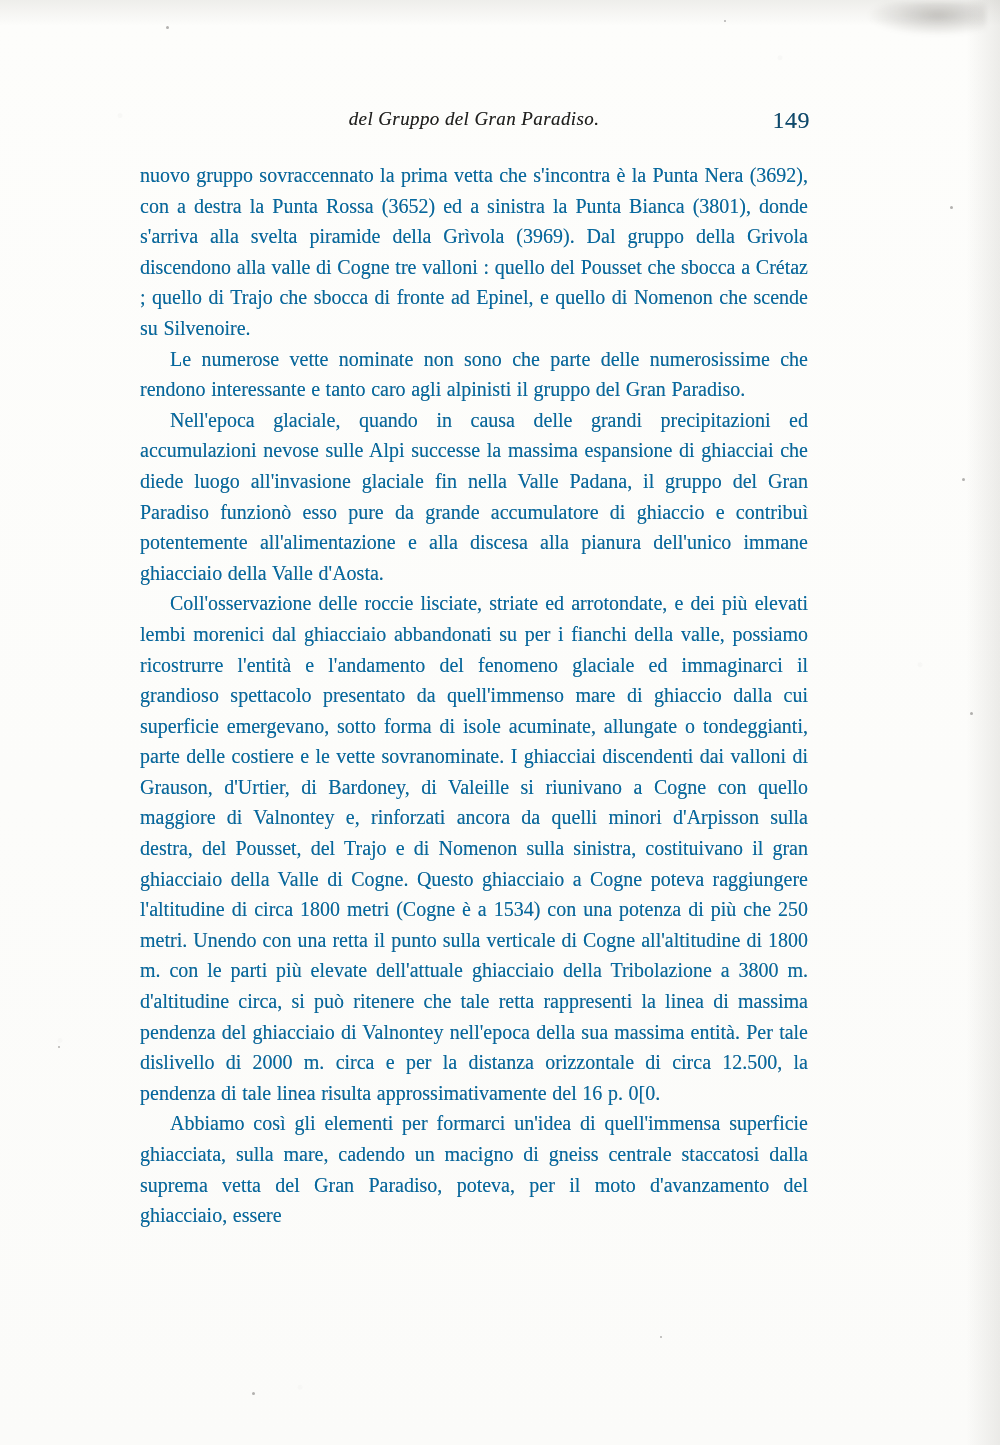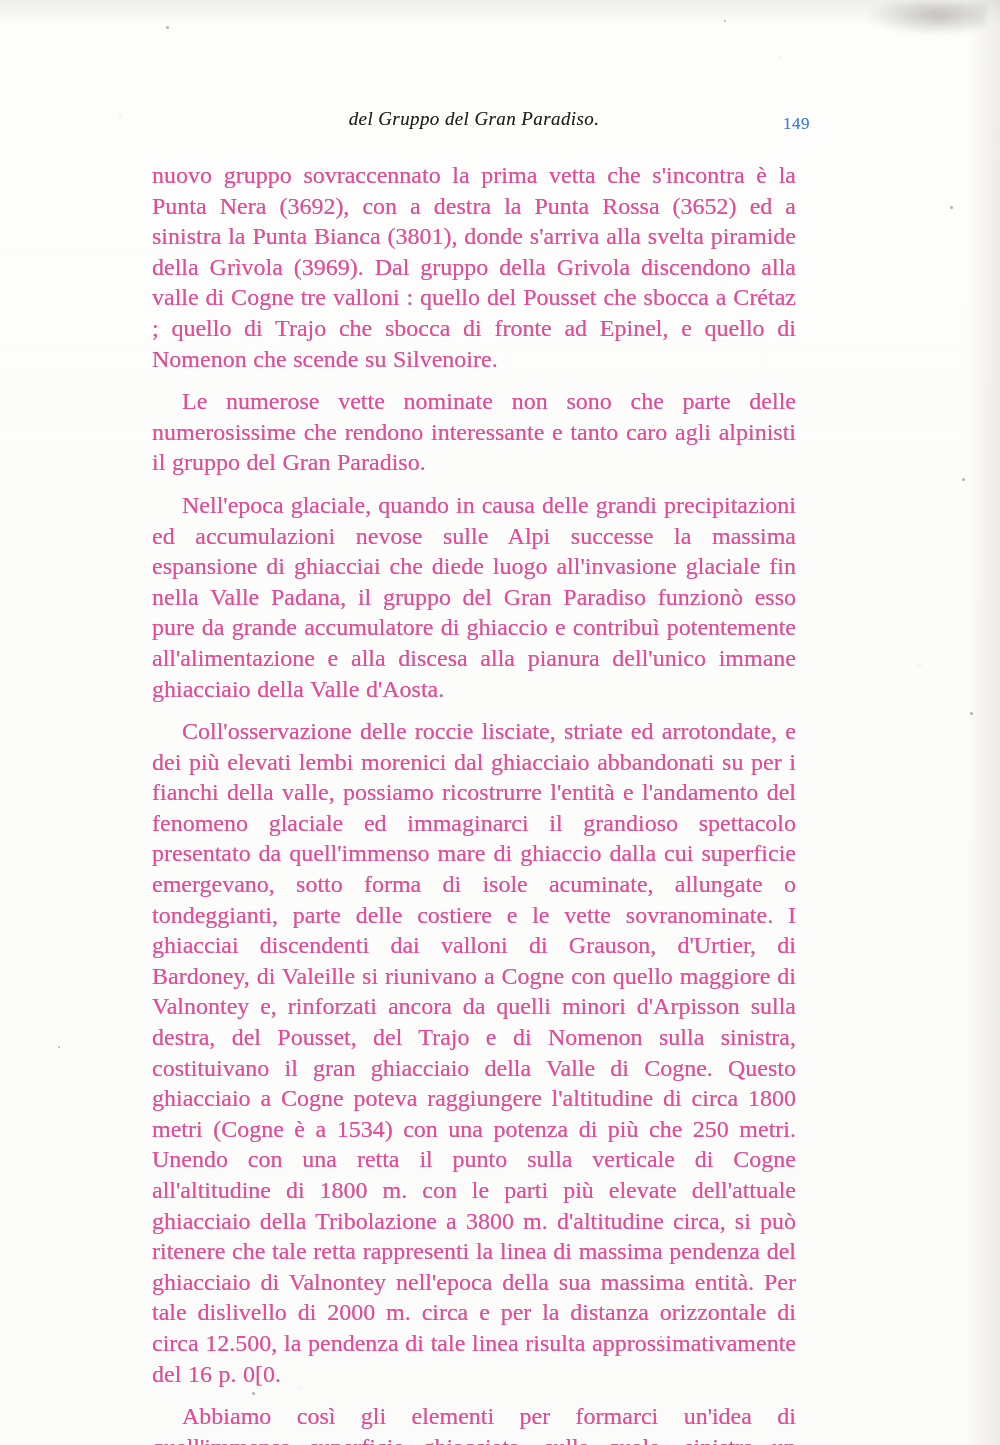--- a/index.html
+++ b/index.html
@@ -71,32 +71,32 @@
   .running-title {
     font-style: italic;
     font-size: 19px;
     letter-spacing: 0.4px;
     color: #20201e;
   }
   .page-number {
     position: absolute;
     right: -2px;
     bottom: 0;
-    font-size: 17px;
+    font-size: 24px;
     letter-spacing: 0.5px;
-    color: #3b82f6;
+    color: #0c4a6e;
   }
 
   p.para {
-    margin: 12px;
-    font-size: 24px;
+    margin: 0;
+    font-size: 20px;
     line-height: 30.6px;
     text-align: justify;
     text-justify: inter-word;
-    color: #ec4899;
+    color: #0369a1;
     word-spacing: 0.6px;
     -webkit-font-smoothing: antialiased;
   }
   p.para + p.para { margin-top: 0; font-family: Liberation Serif, serif; }
   p.indent { text-indent: 30px; }
 
   
   .text-block { text-shadow: 0 0 0.4px rgba(0,0,0,0.35); }
 
   .speck {
@@ -127,15 +127,15 @@
 
   <div class="running-head">
     <span class="running-title">del Gruppo del Gran Paradiso.</span>
     <span class="page-number">149</span>
   </div>
 
   <p class="para">nuovo gruppo sovraccennato la prima vetta che s'incontra è la Punta Nera (3692), con a destra la Punta Rossa (3652) ed a sinistra la Punta Bianca (3801), donde s'arriva alla svelta piramide della Grìvola (3969). Dal gruppo della Grivola discendono alla valle di Cogne tre valloni : quello del Pousset che sbocca a Crétaz ; quello di Trajo che sbocca di fronte ad Epinel, e quello di Nomenon che scende su Silvenoire.</p>
   <p class="para indent">Le numerose vette nominate non sono che parte delle numerosissime che rendono interessante e tanto caro agli alpinisti il gruppo del Gran Paradiso.</p>
   <p class="para indent">Nell'epoca glaciale, quando in causa delle grandi precipitazioni ed accumulazioni nevose sulle Alpi successe la massima espansione di ghiacciai che diede luogo all'invasione glaciale fin nella Valle Padana, il gruppo del Gran Paradiso funzionò esso pure da grande accumulatore di ghiaccio e contribuì potentemente all'alimentazione e alla discesa alla pianura dell'unico immane ghiacciaio della Valle d'Aosta.</p>
   <p class="para indent">Coll'osservazione delle roccie lisciate, striate ed arrotondate, e dei più elevati lembi morenici dal ghiacciaio abbandonati su per i fianchi della valle, possiamo ricostrurre l'entità e l'andamento del fenomeno glaciale ed immaginarci il grandioso spettacolo presentato da quell'immenso mare di ghiaccio dalla cui superficie emergevano, sotto forma di isole acuminate, allungate o tondeggianti, parte delle costiere e le vette sovranominate. I ghiacciai discendenti dai valloni di Grauson, d'Urtier, di Bardoney, di Valeille si riunivano a Cogne con quello maggiore di Valnontey e, rinforzati ancora da quelli minori d'Arpisson sulla destra, del Pousset, del Trajo e di Nomenon sulla sinistra, costituivano il gran ghiacciaio della Valle di Cogne. Questo ghiacciaio a Cogne poteva raggiungere l'altitudine di circa 1800 metri (Cogne è a 1534) con una potenza di più che 250 metri. Unendo con una retta il punto sulla verticale di Cogne all'altitudine di 1800 m. con le parti più elevate dell'attuale ghiacciaio della Tribolazione a 3800 m. d'altitudine circa, si può ritenere che tale retta rappresenti la linea di massima pendenza del ghiacciaio di Valnontey nell'epoca della sua massima entità. Per tale dislivello di 2000 m. circa e per la distanza orizzontale di circa 12.500, la pendenza di tale linea risulta approssimativamente del 16 p. 0[0.</p>
-  <p class="para indent">Abbiamo così gli elementi per formarci un'idea di quell'immensa superficie ghiacciata, sulla quale, sinistra un macigno di gneiss centrale staccatosi dalla suprema vetta del Gran Paradiso, poteva, per il moto d'avanzamento del ghiacciaio, essere</p>
+  <p class="para indent">Abbiamo così gli elementi per formarci un'idea di quell'immensa superficie ghiacciata, sulla mare, cadendo un macigno di gneiss centrale staccatosi dalla suprema vetta del Gran Paradiso, poteva, per il moto d'avanzamento del ghiacciaio, essere</p>
 
 </div>
 
 </body></html>

